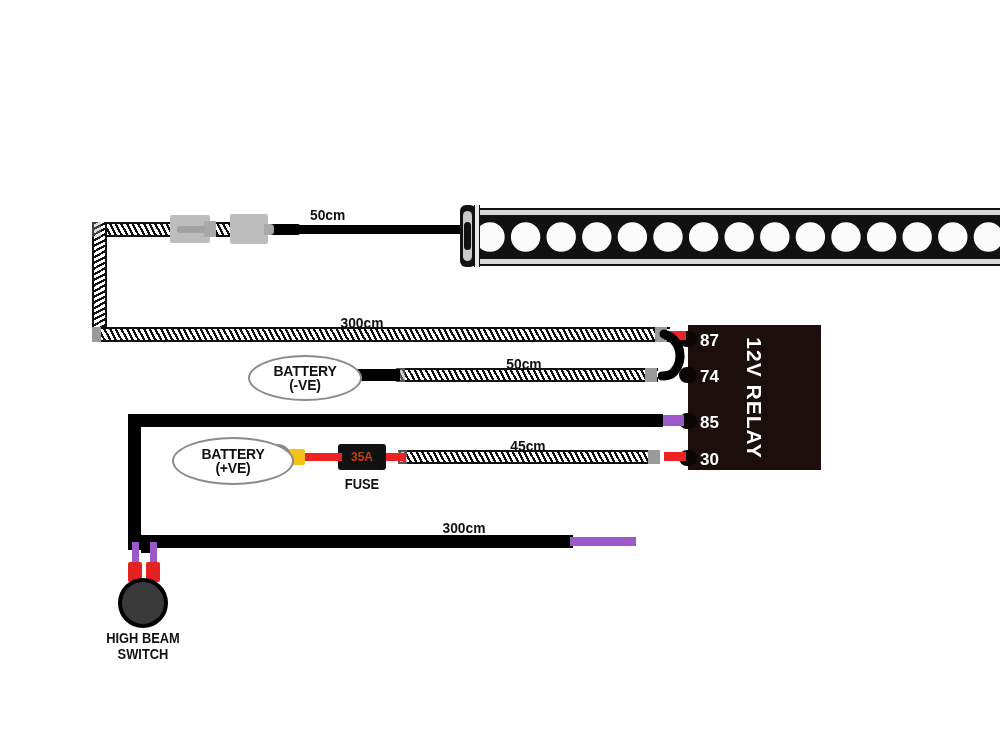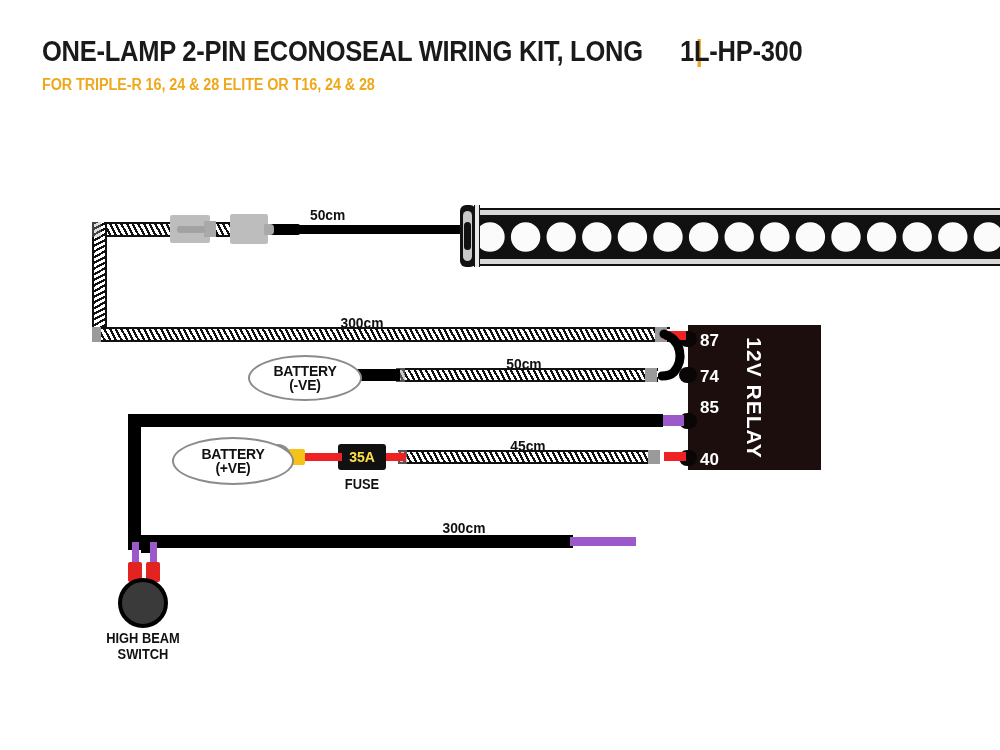--- a/index.html
+++ b/index.html
@@ -132,23 +132,23 @@
   }
   .term-pin{
     position:absolute;width:18px;height:16px;border-radius:9px;
     background:#0b0606;
   }
 
   
   .fuse-body{
     position:absolute;background:#111111;border-radius:3px;
     display:flex;align-items:center;justify-content:center;
-    color:#fde047;font-weight:bold;
-    font-family:"Liberation Sans Narrow","Liberation Sans",sans-serif;
-    font-size:14px;
+    color:#c2410c;font-weight:bold;
+    font-family:"Liberation Sans Narrow","Liberation Sans",sans-serif;
+    font-size:12px;
   }
 
   
   .conn{position:absolute;background:#bdbdbd;}
   .conn-dark{position:absolute;background:#a9a9a9;}
   .bar-line{position:absolute;background:#111111;}
   .bar-gray{position:absolute;background:#d8d8d8;}
 
   .switch-body{
     position:absolute;width:50px;height:50px;border-radius:50%;
@@ -166,28 +166,20 @@
     font-family:"Liberation Sans Narrow","Liberation Sans",sans-serif;
     font-size:14px;font-weight:bold;color:#111;
     transform:scaleX(0.92);
   }
 </style>
 </head>
 <body>
 
 <div id="root">
 
-  <div class="header">
-    <div class="title-row">
-      <span class="title-main">ONE-LAMP 2-PIN ECONOSEAL WIRING KIT, LONG</span>
-      <span class="title-sep">|</span>
-      <span class="title-code">1L-HP-300</span>
-    </div>
-    <div class="subtitle">FOR TRIPLE-R 16, 24 &amp; 28 ELITE OR T16, 24 &amp; 28</div>
-  </div>
 
   <div class="sleeve" style="left:92px;top:222px;width:152px;height:15px;"></div>
 
   <div class="sleeve-v" style="left:92px;top:222px;width:15px;height:120px;"></div>
 
   <div class="sleeve" style="left:92px;top:327px;width:578px;height:15px;"></div>
   <div class="sleeve-cap" style="left:92px;top:327px;width:9px;height:15px;"></div>
   <div class="sleeve-cap" style="left:92px;top:222px;width:9px;height:15px;opacity:.35;"></div>
   <div class="sleeve-cap" style="left:655px;top:327px;width:12px;height:15px;"></div>
 
@@ -280,22 +272,22 @@
   <div class="relay" style="left:688px;top:325px;width:133px;height:145px;"></div>
   <div class="relay-label" style="left:719px;top:333px;width:70px;height:130px;display:flex;align-items:center;justify-content:center;">12V RELAY</div>
 
   <div class="term-pin" style="left:679px;top:331px;"></div>
   <div class="term-pin" style="left:679px;top:367px;"></div>
   <div class="term-pin" style="left:679px;top:413px;"></div>
   <div class="term-pin" style="left:679px;top:450px;"></div>
 
   <div class="term-num" style="left:700px;top:331px;">87</div>
   <div class="term-num" style="left:700px;top:367px;">74</div>
-  <div class="term-num" style="left:700px;top:398px;">85</div>
-  <div class="term-num" style="left:700px;top:450px;">40</div>
+  <div class="term-num" style="left:700px;top:413px;">85</div>
+  <div class="term-num" style="left:700px;top:450px;">30</div>
 
   <div class="wire w-red" style="left:664px;top:331px;width:22px;height:9px;"></div>
 
   <svg style="position:absolute;left:650px;top:328px;width:50px;height:58px;overflow:visible;">
     <path d="M 14 6 C 32 12, 34 32, 24 44 C 20 48, 16 48, 12 48" stroke="#000000" stroke-width="9" fill="none" stroke-linecap="round"></path>
   </svg>
 
   <div class="sleeve" style="left:396px;top:368px;width:262px;height:14px;"></div>
   <div class="sleeve-cap" style="left:645px;top:368px;width:12px;height:14px;"></div>
   <div class="sleeve-cap" style="left:396px;top:368px;width:9px;height:14px;opacity:.5;"></div>

